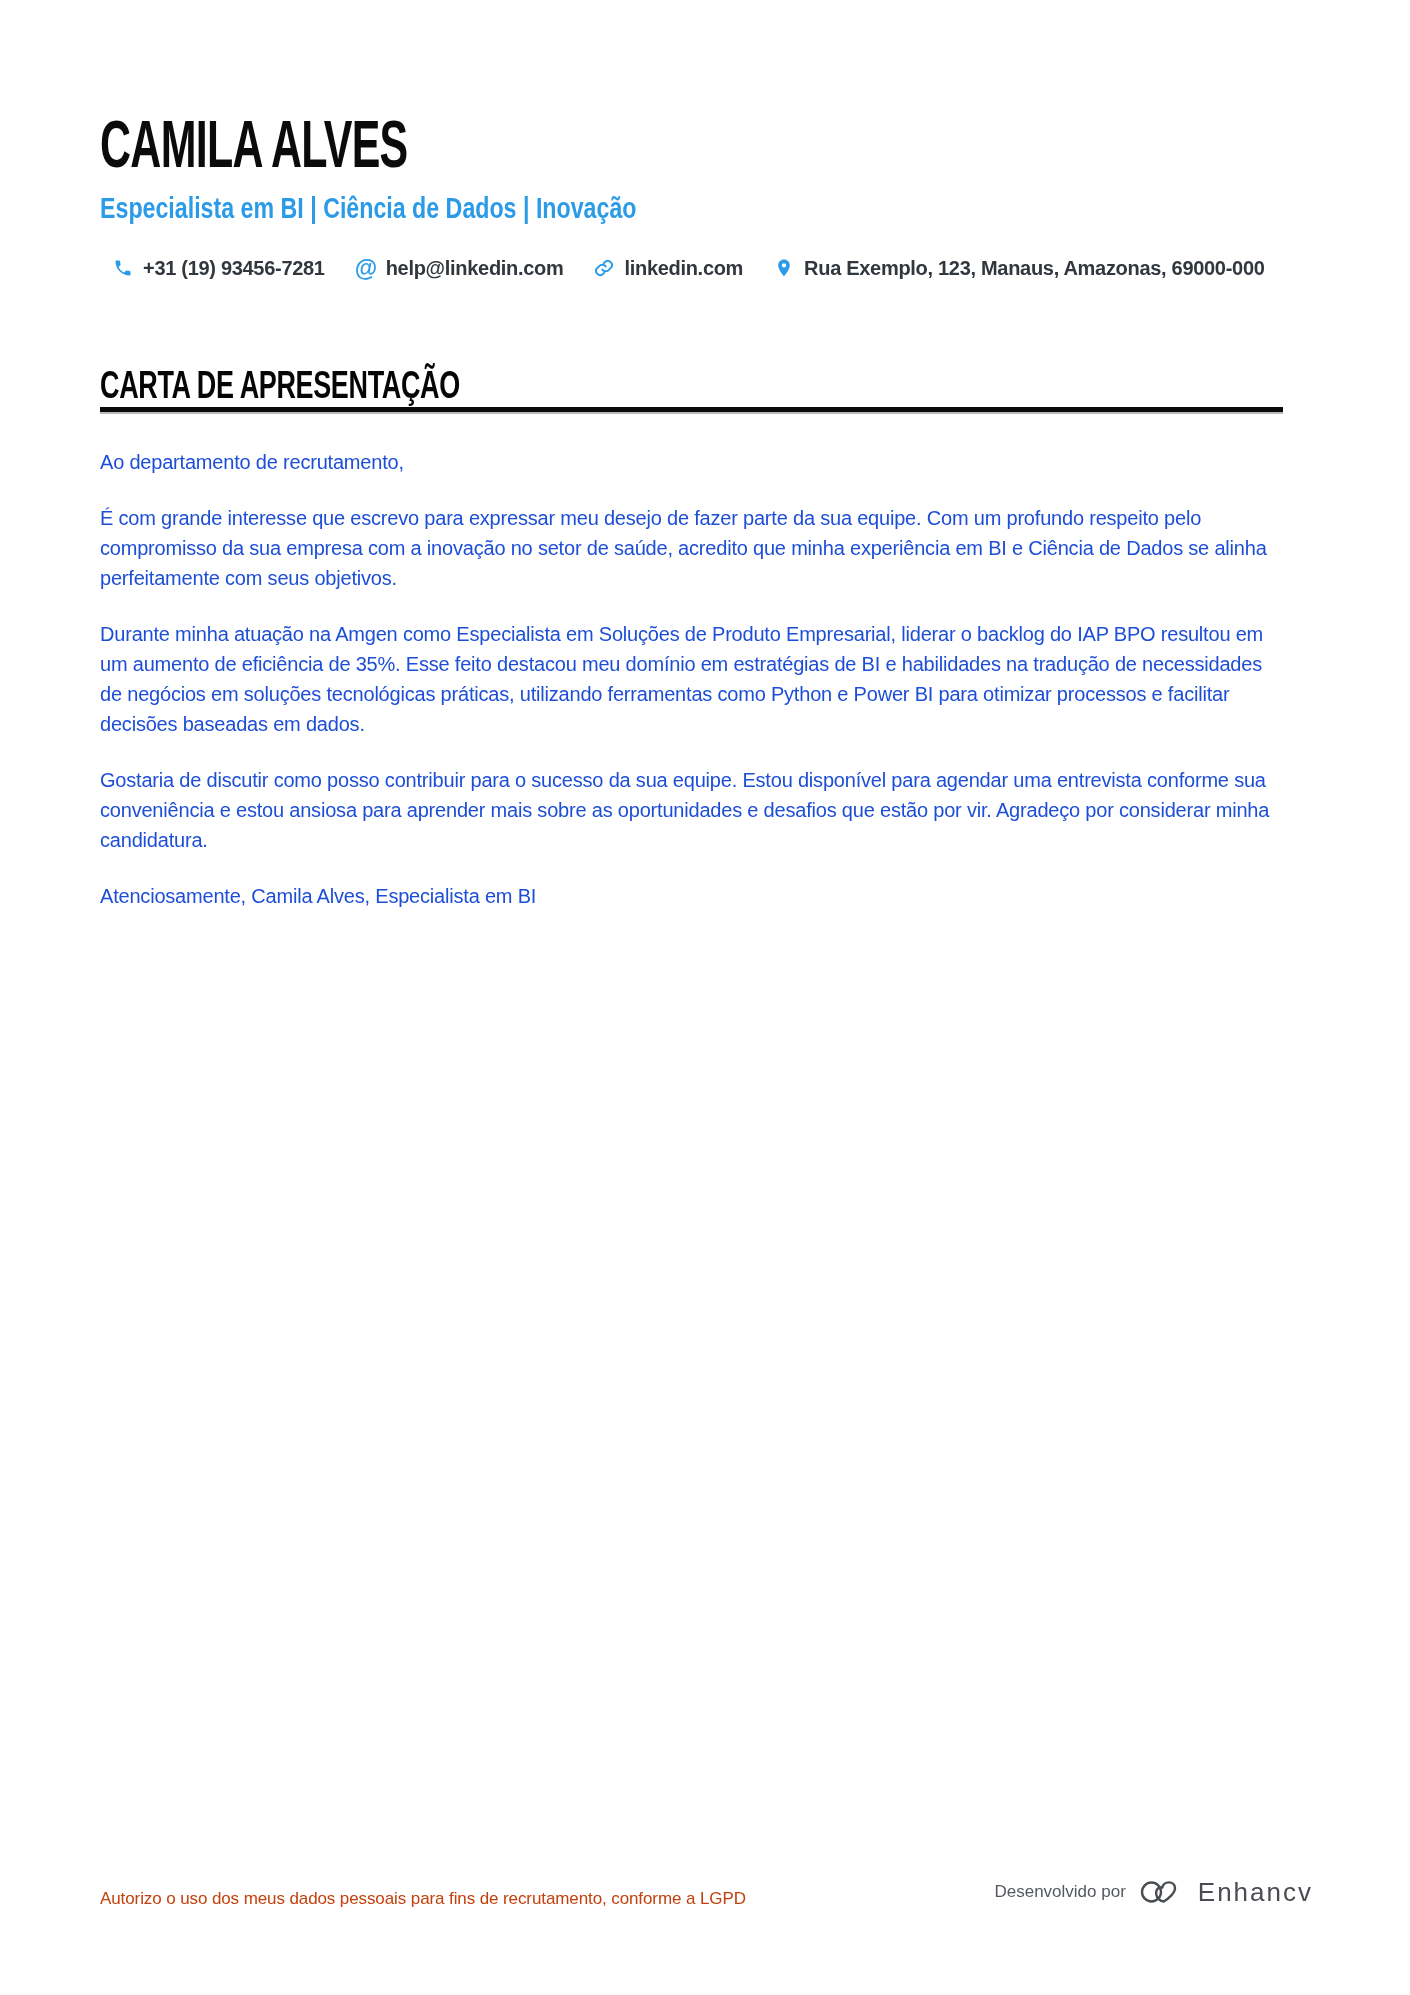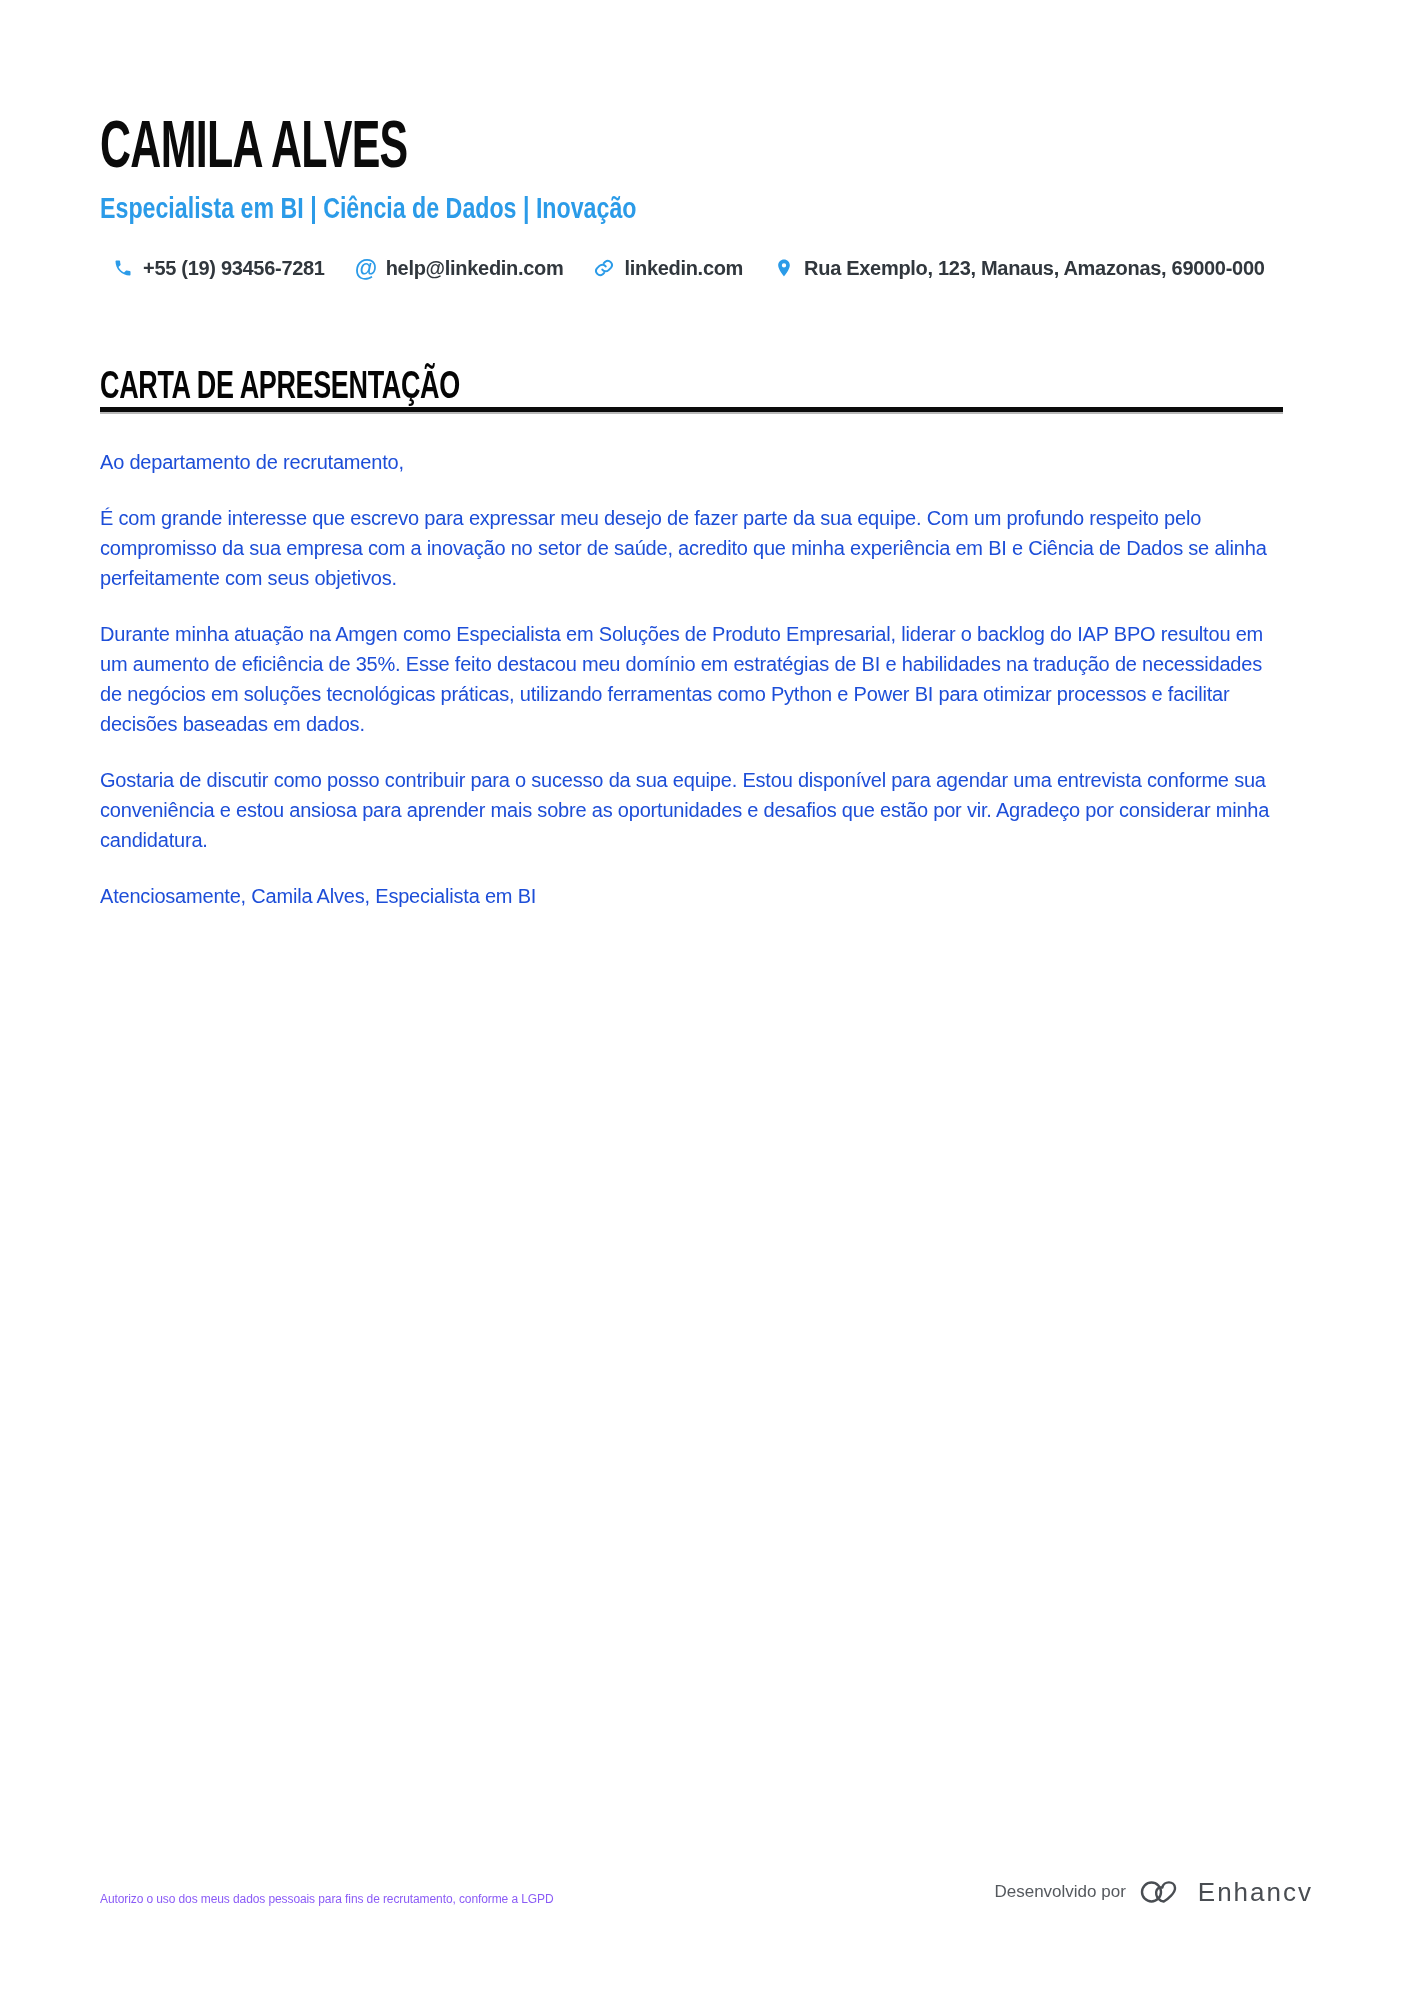--- a/index.html
+++ b/index.html
@@ -109,23 +109,23 @@
     color: #1d4ed8;
     letter-spacing: -0.2px;
   }
   .letter p {
     margin: 0 0 26px 0;
   }
   .footer-disclaimer {
     position: absolute;
     left: 100px;
     top: 1888px;
-    font-size: 12px;
+    font-size: 17px;
     line-height: 22px;
-    color: #8b5cf6;
+    color: #c2410c;
     letter-spacing: -0.1px;
   }
   .footer-brand {
     position: absolute;
     right: 127px;
     top: 1876px;
     display: flex;
     align-items: center;
     gap: 13px;
   }
@@ -149,21 +149,21 @@
   <h2 class="person-title">Especialista em BI | Ciência de Dados | Inovação</h2>
 
   <div class="contact-row">
 
     <span class="contact-item">
       <span class="icn">
         <svg width="20" height="20" viewBox="0 0 24 24" fill="#2b9be8">
           <path d="M6.62 10.79c1.44 2.83 3.76 5.15 6.59 6.59l2.2-2.2c.27-.27.67-.36 1.02-.24 1.12.37 2.33.57 3.57.57.55 0 1 .45 1 1V20c0 .55-.45 1-1 1-9.39 0-17-7.61-17-17 0-.55.45-1 1-1h3.5c.55 0 1 .45 1 1 0 1.25.2 2.45.57 3.57.11.35.03.74-.25 1.02l-2.2 2.2z"></path>
         </svg>
       </span>
-      <span>+55 (19) 93456-7281</span>
+      <span>+31 (19) 93456-7281</span>
     </span>
 
     <span class="contact-item">
       <span class="icn">
         <span class="at-glyph">@</span>
       </span>
       <span>help@linkedin.com</span>
     </span>
 
     <span class="contact-item">

